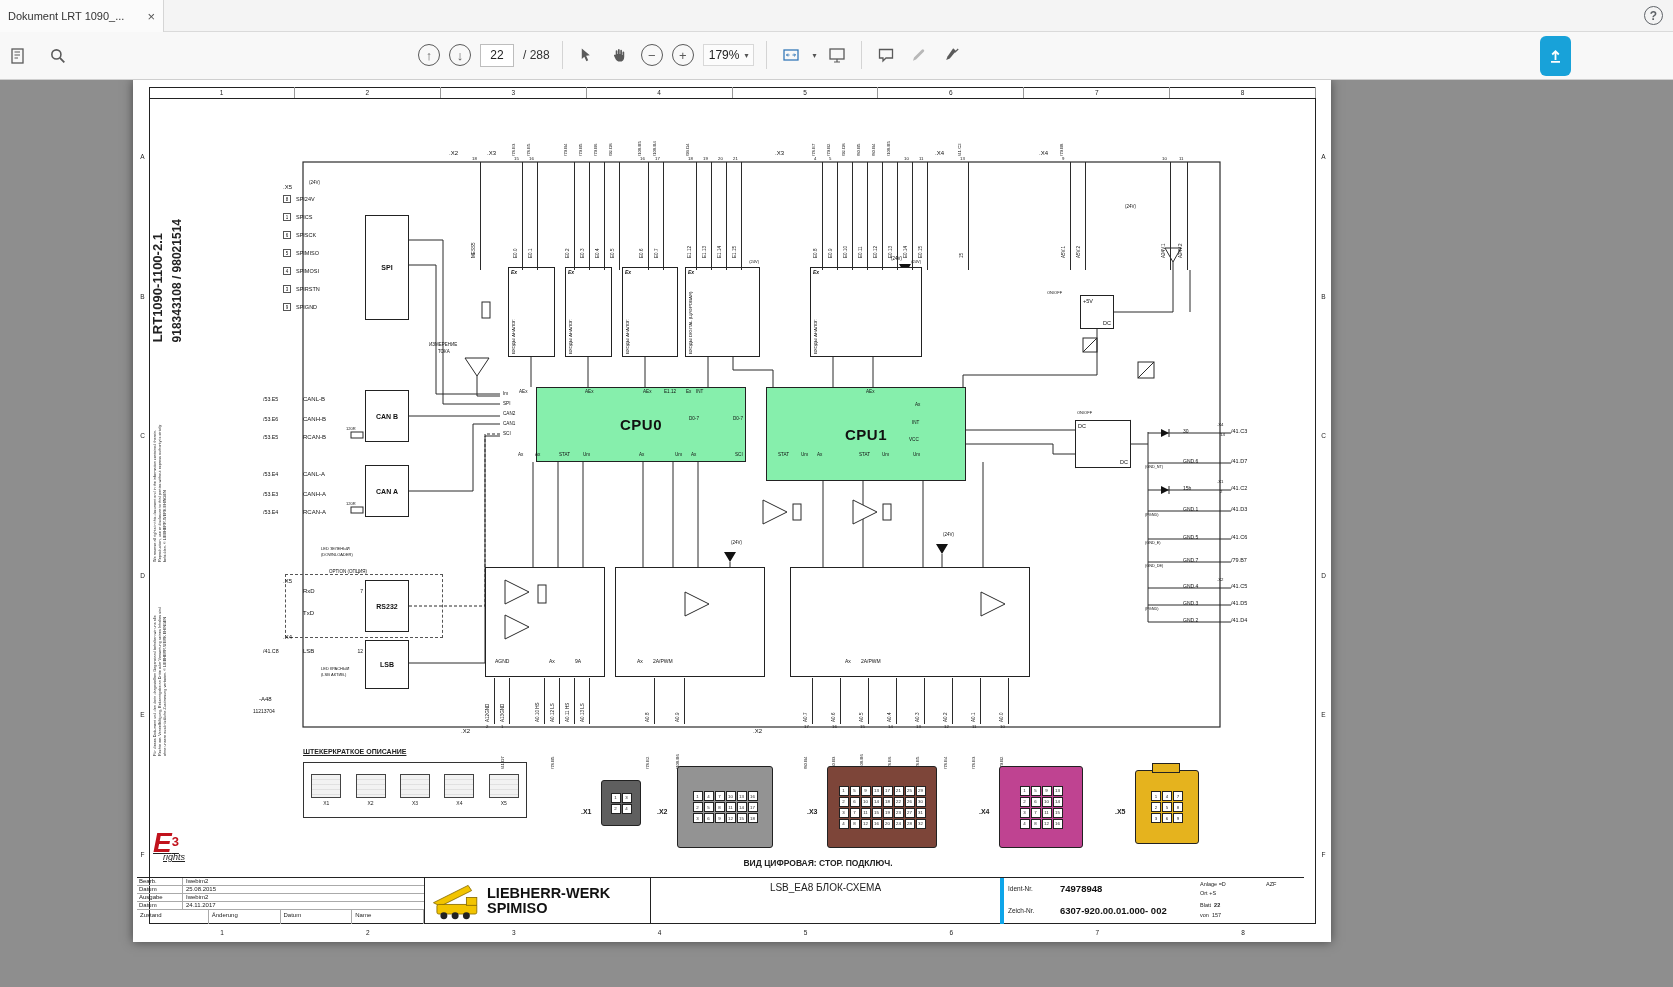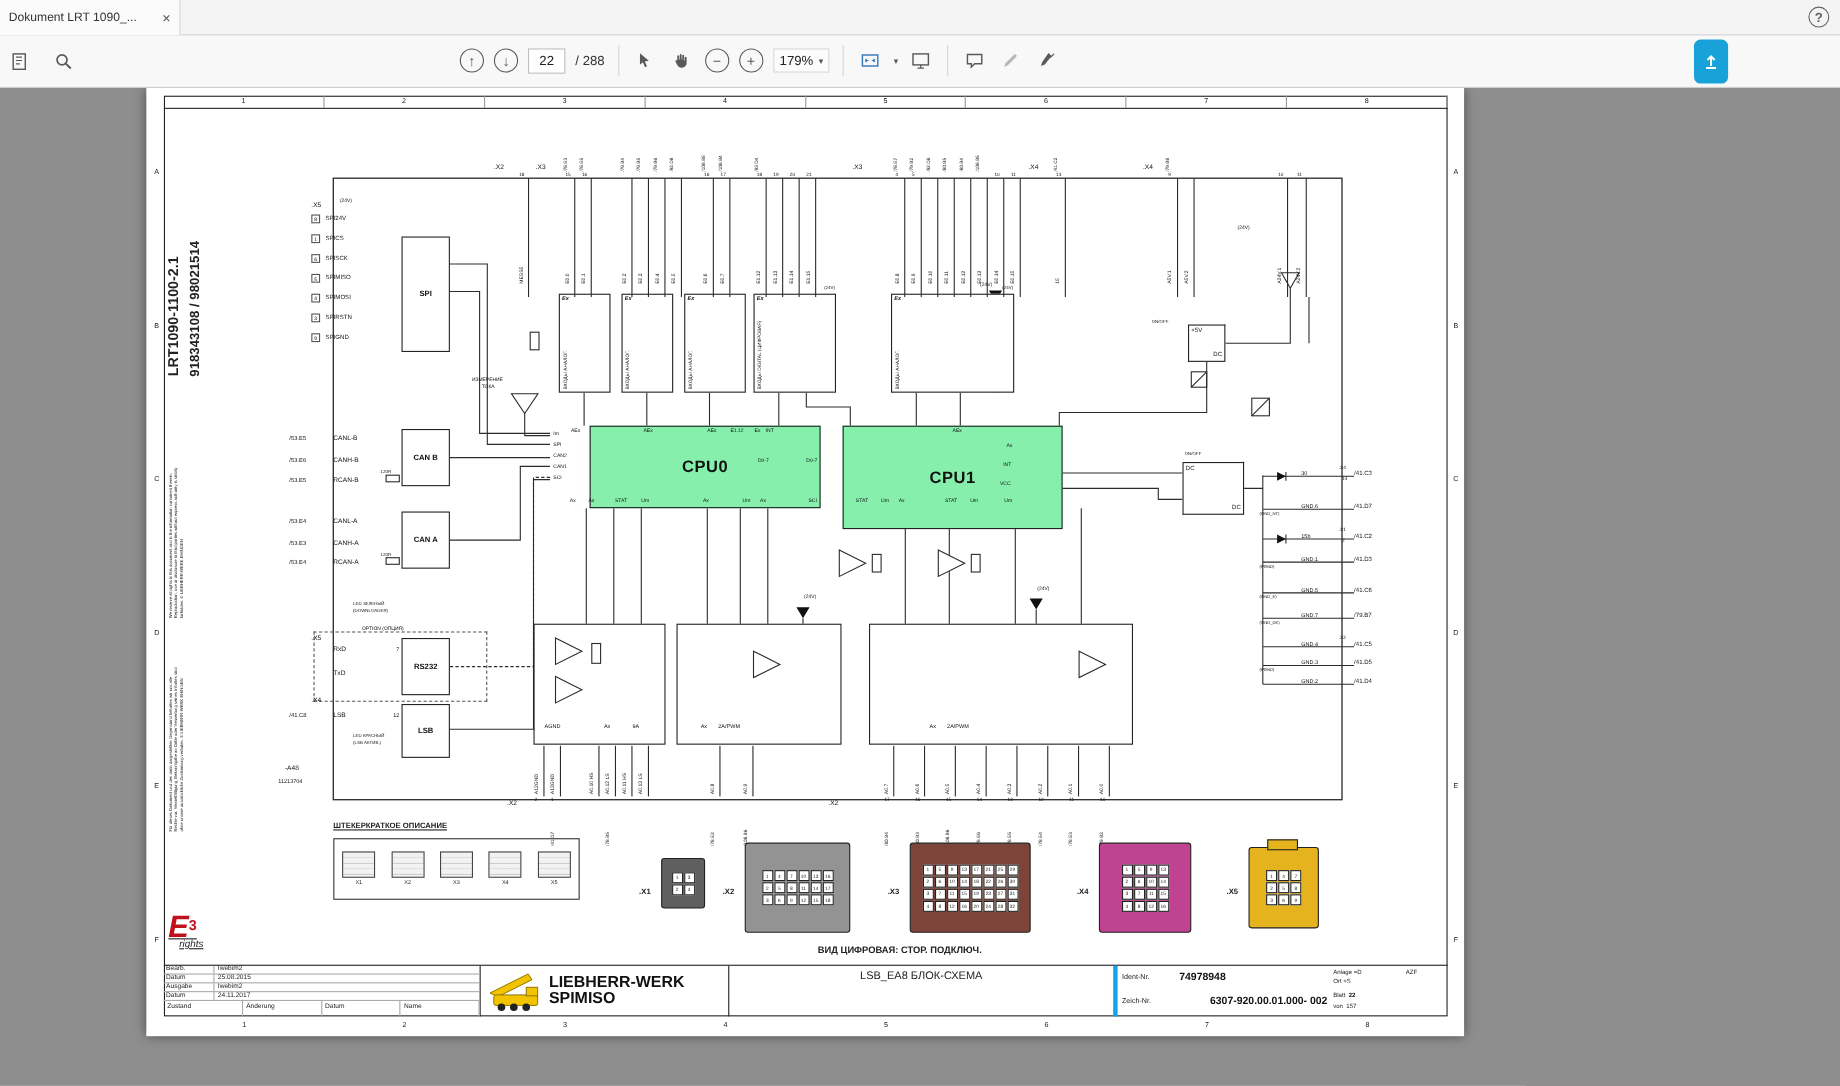--- a/index.html
+++ b/index.html
@@ -98,21 +98,21 @@
   .mini-shape { width:30px; height:24px; border:1px solid #444; background:repeating-linear-gradient(#f2f2f2, #f2f2f2 4px, #cfcfcf 5px); }
   .mini-label { font-size:5px; }
   .conn { position:absolute; top:686px; width:140px; height:92px; }
   .conn-label { position:absolute; left:0; top:42px; font-size:7px; font-weight:bold; }
   .conn-body { position:absolute; left:20px; top:0; margin-top:var(--mt,0px); width:var(--bw,60px); height:var(--bh,60px); background:var(--c,#999); border:1.2px solid #222; border-radius:3px; display:flex; flex-direction:column; align-items:center; justify-content:center; gap:1px; }
   .conn:nth-child(5) .conn-body::before { content:""; position:absolute; top:-8px; left:16px; width:26px; height:8px; background:var(--c); border:1px solid #222; }
   .pin-row { display:flex; gap:1px; }
   .pin-cell { width:10px; height:10px; background:#fff; border:0.6px solid #222; font-size:4.4px; display:flex; align-items:center; justify-content:center; }
   .view-note { position:absolute; left:520px; top:778px; width:330px; text-align:center; font-size:8.5px; font-weight:bold; }
   
-  .tblock { position:absolute; left:16px; top:797px; width:1167px; height:47px; border-top:1.4px solid #222; display:flex; font-size:6px; }
+  .tblock { position:absolute; left:4px; top:797px; width:1167px; height:47px; border-top:1.4px solid #222; display:flex; font-size:6px; }
   .tb-l { width:288px; position:relative; border-right:1px solid #222; }
   .tb-row { display:flex; height:8px; border-bottom:0.5px solid #aaa; }
   .tb-row .l { width:46px; padding-left:2px; border-right:0.5px solid #aaa; }
   .tb-row .v { padding-left:3px; }
   .tb-foot { display:flex; height:14px; }
   .tb-foot span { flex:1; border-right:0.5px solid #aaa; padding:2px 0 0 3px; }
   .tb-logo { width:226px; position:relative; border-right:1px solid #222; display:flex; align-items:center; gap:5px; padding-left:5px; }
   .company { font-weight:bold; font-size:14.5px; line-height:1.02; color:#111; }
   .tb-c { flex:1; position:relative; border-right:4px solid #0ea5e9; }
   .tb-doc { position:absolute; left:0; right:0; top:4px; text-align:center; font-size:10px; }
@@ -1042,21 +1042,21 @@
           <div>SPIMISO</div>
         </div>
       </div>
       <div class="tb-c">
         <div class="tb-doc">LSB_EA8 БЛОК-СХЕМА</div>
       </div>
       <div class="tb-r">
         <span class="tr-lbl" style="left:4px;top:7px;">Ident-Nr.</span>
         <span class="tr-val" style="left:56px;top:5px;">74978948</span>
         <span class="tr-lbl" style="left:4px;top:29px;">Zeich-Nr.</span>
-        <span class="tr-val" style="left:56px;top:27px;margin-left:28px;">6307-920.00.01.000- 002</span>
+        <span class="tr-val" style="left:56px;top:27px;">6307-920.00.01.000- 002</span>
         <span class="tr-sm" style="left:196px;top:3px;">Anlage  =D</span>
         <span class="tr-sm" style="left:196px;top:12px;">Ort   +S</span>
         <span class="tr-sm" style="left:262px;top:3px;">AZF</span>
         <span class="tr-sm" style="left:196px;top:24px;"><span>Blatt</span>&nbsp;&nbsp;<b>22</b></span>
         <span class="tr-sm" style="left:196px;top:34px;"><span>von</span>&nbsp;&nbsp;<span>157</span></span>
       </div>
     </div>
 
   </div>
 </div>

